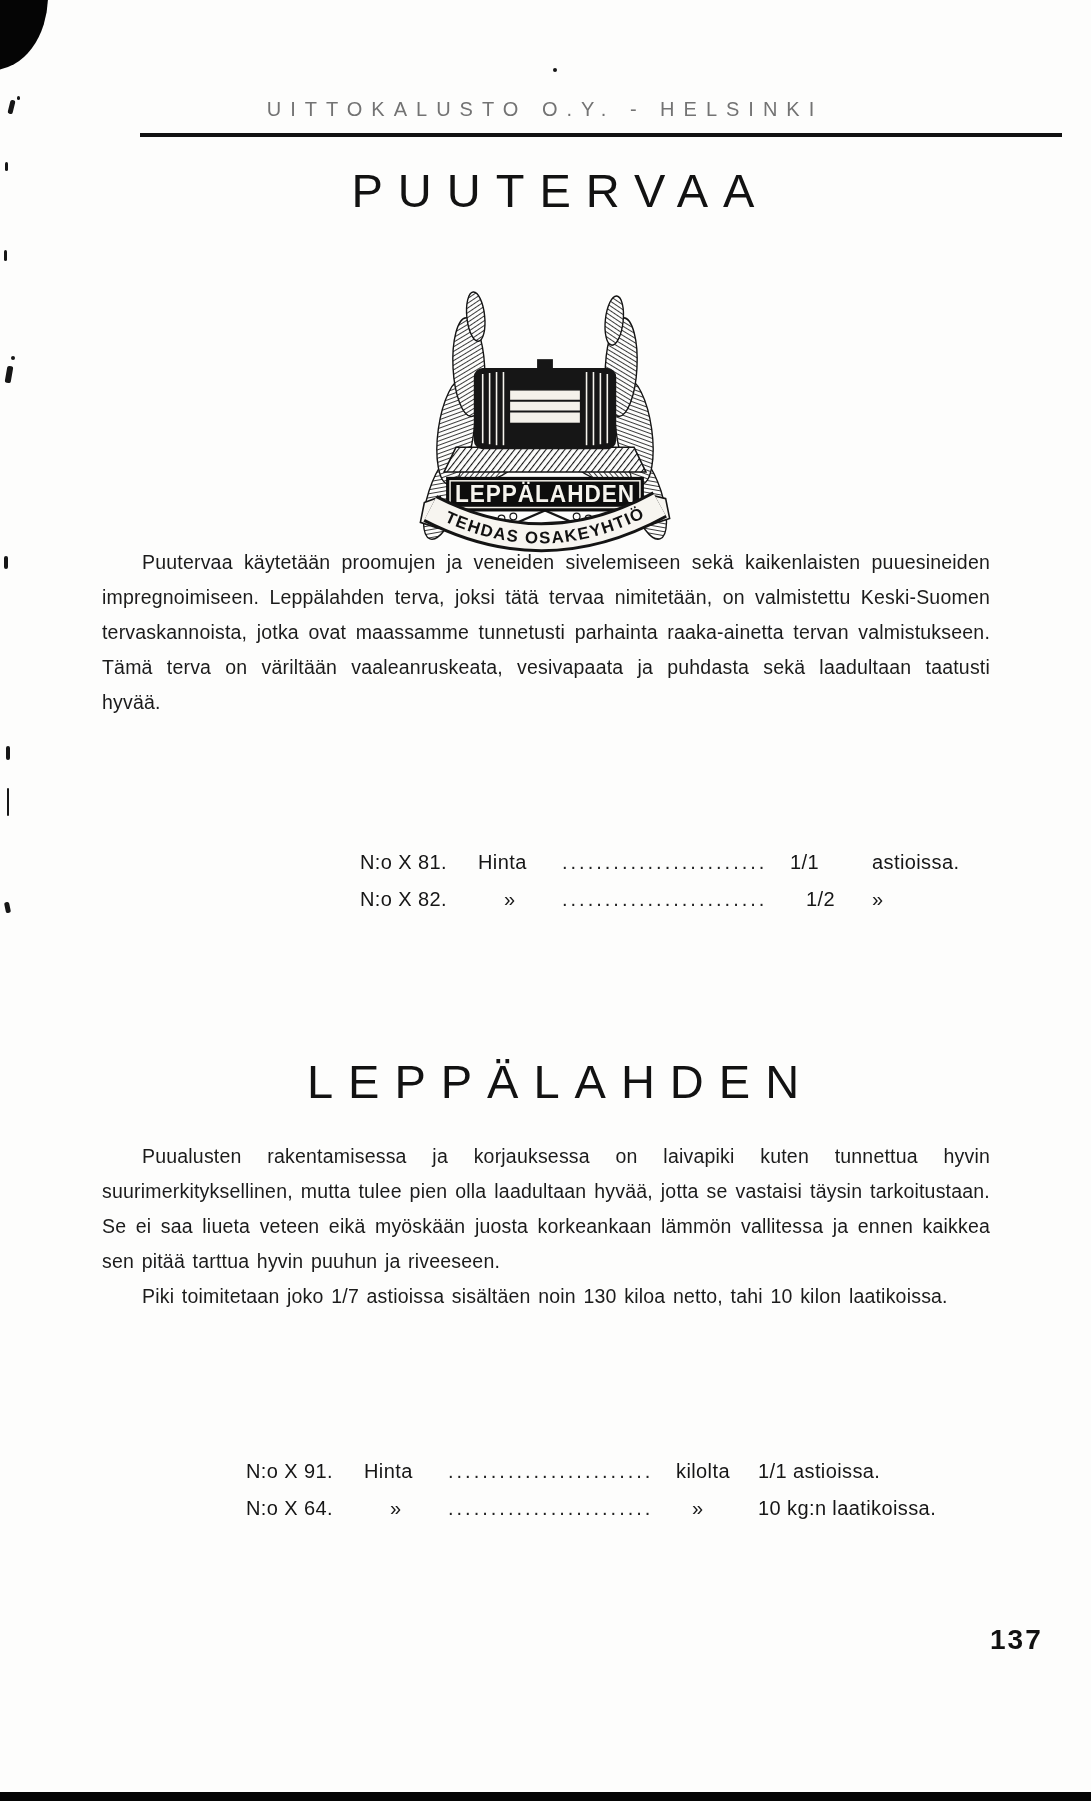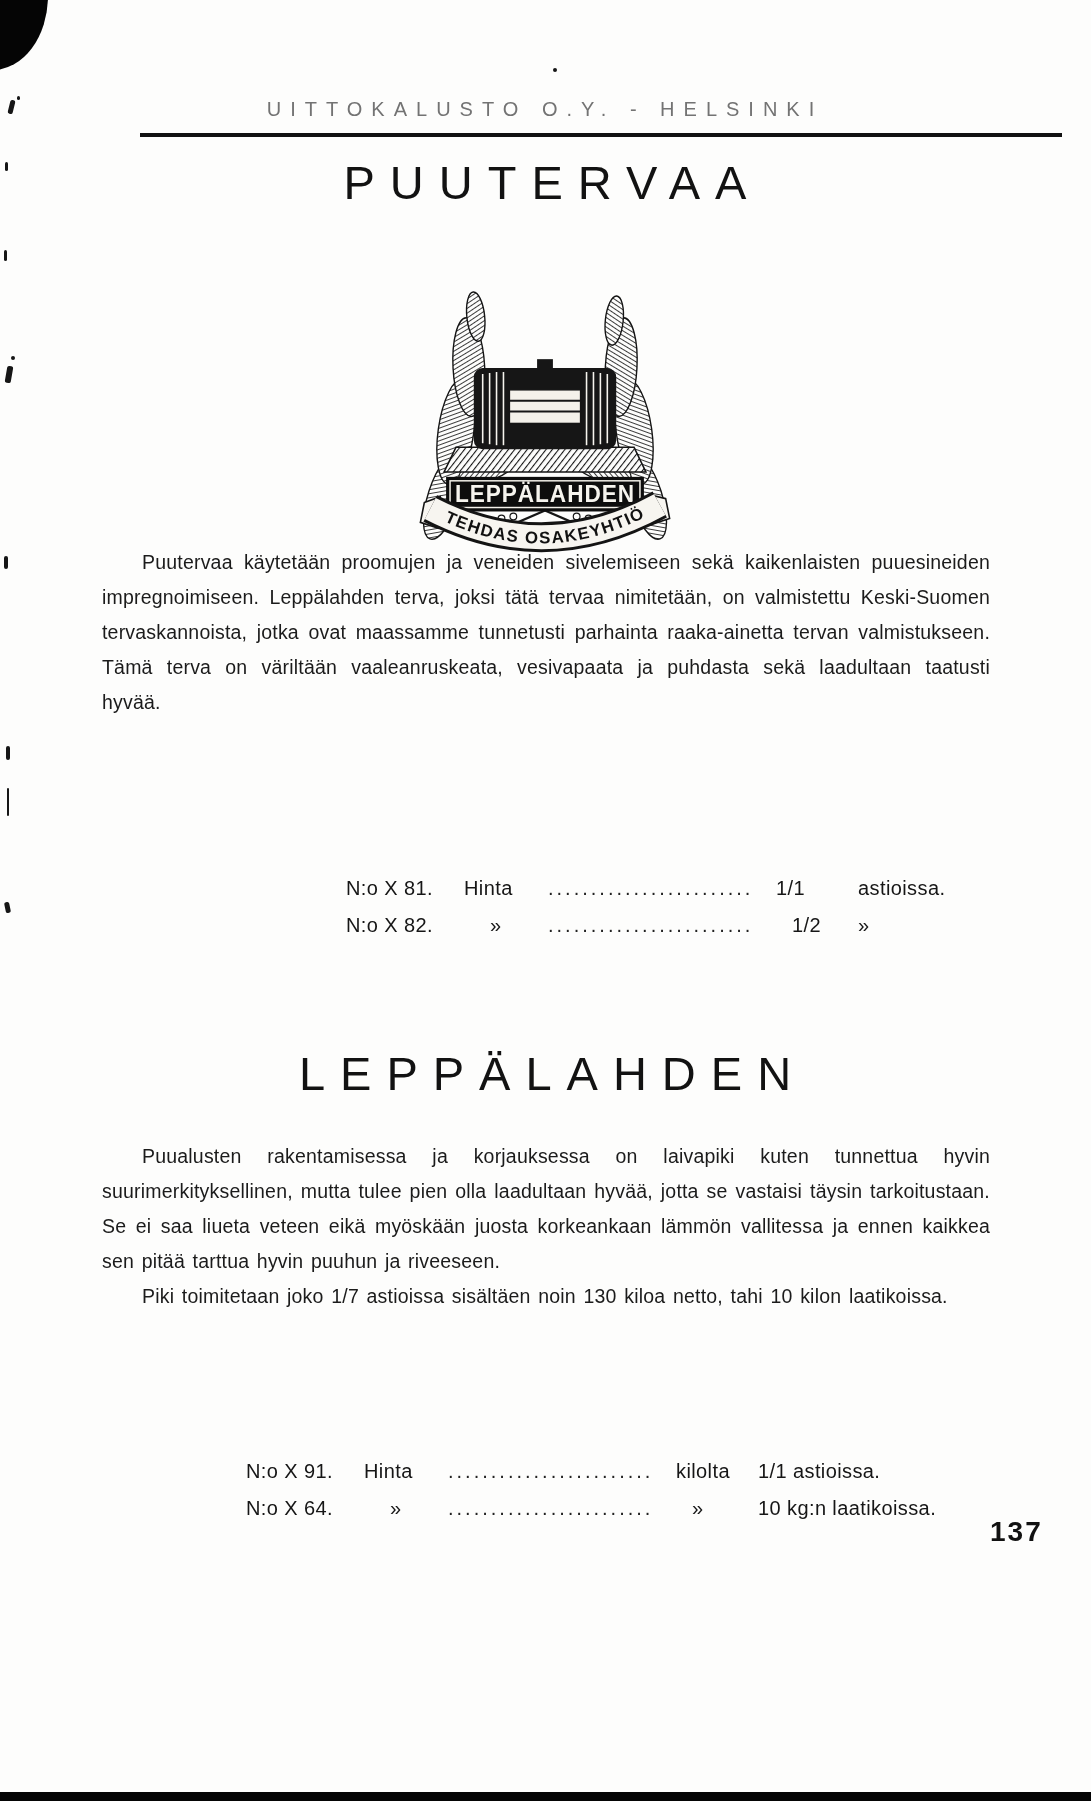--- a/index.html
+++ b/index.html
@@ -20,53 +20,53 @@
     text-align:center; font-size:20px; letter-spacing:9px; color:#737373;
     white-space:nowrap;
     margin-top:12px;
   }
   .header-rule{ position:absolute; top:133px; left:140px; width:922px; height:4px; background:#111; }
 
   
   .section-title{
     position:absolute; left:100px; width:890px; text-align:center;
     font-size:47px; font-weight:400; letter-spacing:15px; text-indent:15px;
-    color:#121212; margin:0; white-space:nowrap;
+    color:#121212; margin:8px; white-space:nowrap;
   }
   .title-tar{ top:155px; }
   .title-pitch{ top:1046px; }
 
   
   .logo-wrap{ position:absolute; top:283px; left:386px; width:318px; height:272px; }
 
   
   .body-text{
     position:absolute; left:102px; width:888px;
     font-size:19.5px; line-height:35px; letter-spacing:0.2px; word-spacing:2px;
     color:#1b1b1b;
   }
   .body-tar{ top:545px; }
   .body-pitch{ top:1139px; }
   .body-text p{ margin:0; text-indent:40px; text-align:justify; }
 
   
   .price-list{ position:absolute; font-size:20px; letter-spacing:0.4px; color:#161616; }
-  .price-tar{ top:851px; left:346px;margin-top:26px; }
+  .price-tar{ top:851px; left:360px; }
   .price-pitch{ top:1460px; left:246px; }
   .price-row{ display:flex; align-items:baseline; height:37px; white-space:nowrap; }
   .pr-no{ width:118px; }
   .pr-label{ width:84px; }
   .pr-dots{ width:228px; overflow:hidden; letter-spacing:3px; color:#222; }
   .pr-size{ width:82px; }
   .pr-unit{ }
   .price-row.alt .pr-label{ padding-left:26px; box-sizing:border-box; }
   .price-row.alt .pr-size{ padding-left:16px; box-sizing:border-box; }
 
   
-  .page-number{ position:absolute; top:1516px; left:990px; font-size:28px; font-weight:700;
+  .page-number{ position:absolute; top:1624px; left:990px; font-size:28px; font-weight:700;
     letter-spacing:2px; color:#111; }
 </style>
 </head>
 <body>
 
 <div class="page">
 
   <div class="corner-artifact"></div>
   <div class="bottom-strip"></div>
   <div class="speck" style="top:100px;left:9px;width:5px;height:14px;transform:rotate(14deg)"></div>

